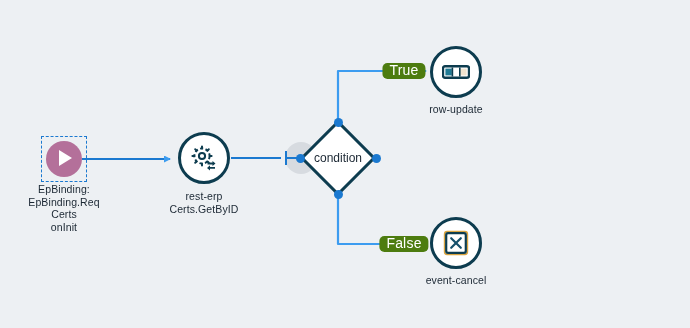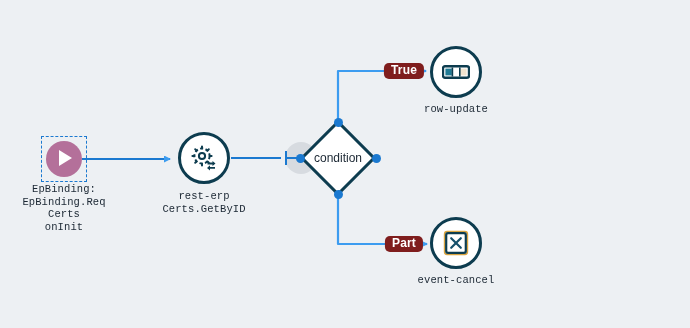--- a/index.html
+++ b/index.html
@@ -35,21 +35,20 @@
   .node-label {
     position: absolute;
     left: 50%;
     transform: translateX(-50%);
     text-align: center;
     white-space: pre;
     color: #1b2733;
     font-size: 10.5px;
     line-height: 12.5px;
     letter-spacing: .1px;
-    font-family: Liberation Mono, monospace;
   }
 
   
   .start-sel {
     position: absolute;
     left: -23px; top: -23px;
     width: 46px; height: 46px;
     border: 1px dashed #1b79d0;
     box-sizing: border-box;
   }
@@ -127,24 +126,24 @@
   }
   .port-stub {
     position: absolute;
     background: #1b79d0;
   }
 
   
   .badge {
     position: absolute;
     transform: translate(-50%, -50%);
-    background: #7f1d1d;
+    background: #4d7c0f;
     color: #ffffff;
-    font-size: 12px;
-    font-weight: bold;
+    font-size: 14px;
+    font-weight: normal;
     padding: 2px 7px 3px 7px;
     border-radius: 5px;
     letter-spacing: .2px;
     line-height: 11px;
   }
 </style>
 </head>
 <body>
 
 <div id="canvas">
@@ -219,21 +218,21 @@
     <span class="port-stub" style="left:-53px; top:-7px; width:2px; height:14px;"></span>
     <span class="port-stub" style="left:-53px; top:-1.1px; width:16px; height:2.2px;"></span>
     <span class="port" style="left:-38px; top:0px;"></span>
     <span class="port" style="left:38px; top:0px;"></span>
     <span class="port" style="left:0px; top:-36px;"></span>
     <span class="port" style="left:0px; top:36px;"></span>
   </div>
 
   <div class="badge" style="left:404px; top:71px;">True</div>
 
-  <div class="badge" style="left:404px; top:244px;">Part</div>
+  <div class="badge" style="left:404px; top:244px;">False</div>
 
   <div class="node" style="left:456px; top:72px;">
     <div class="round-node">
       <span>
         <svg width="28" height="16" viewBox="0 0 28 16">
           <rect x="1" y="2.2" width="26" height="11.6" rx="2" ry="2" fill="#ffffff" stroke="#0d3c4f" stroke-width="2.4"></rect>
           <rect x="3.4" y="4.6" width="6.4" height="6.8" fill="#1f7a94"></rect>
           <rect x="10.8" y="4.6" width="6.4" height="6.8" fill="#ffffff"></rect>
           <rect x="18.2" y="4.6" width="6.4" height="6.8" fill="#efe3cf"></rect>
           <path d="M10.4,3.4 L10.4,12.6 M17.8,3.4 L17.8,12.6" stroke="#0d3c4f" stroke-width="1.6"></path>

